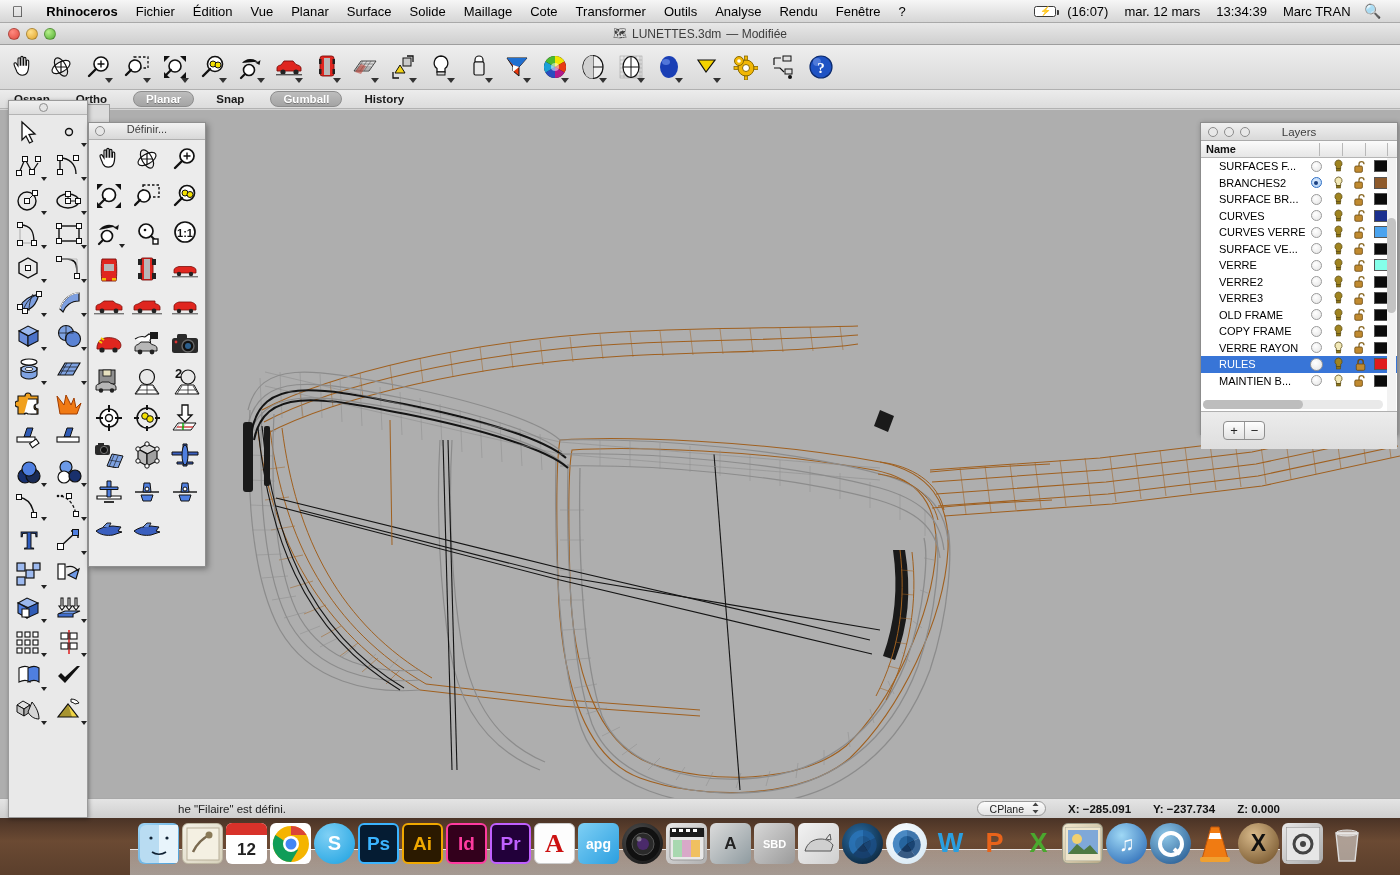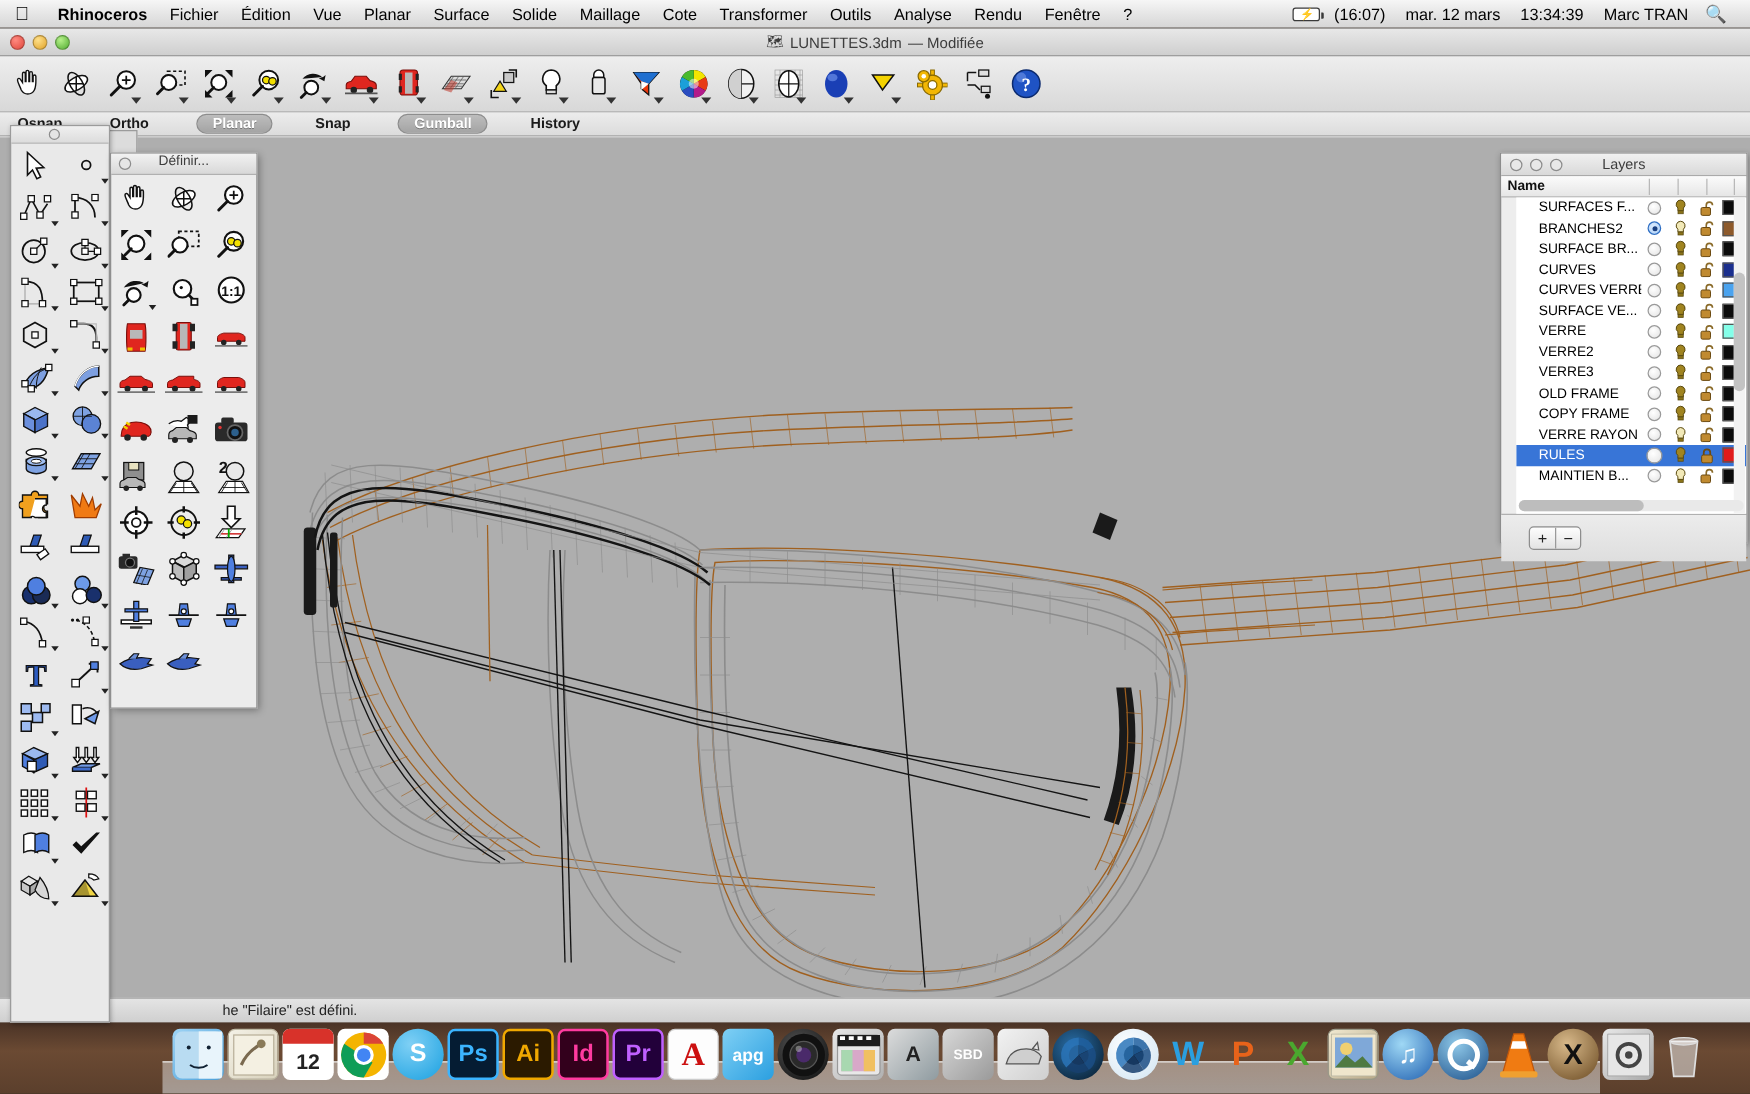--- a/index.html
+++ b/index.html
@@ -75,21 +75,21 @@
     position: absolute; right: 3px; bottom: 3px;
     width: 0; height: 0; border-left: 4px solid transparent;
     border-right: 4px solid transparent; border-top: 5px solid #333;
   }
 
   
   .optbar {
     height: 19px;
     background: linear-gradient(to bottom,#ececec,#dcdcdc);
     border-bottom: 1px solid #b2b2b2;
-    display: flex; align-items: center; gap: 12px;
+    display: flex; align-items: center; gap: 0px;
     font-size: 11.5px; color: #1a1a1a; font-weight: bold;
     padding-left: 14px;
   }
   .optbar .opt { padding: 0 26px 0 0; }
   .optbar .opt.pill {
     background: linear-gradient(to bottom,#bdbdbd,#a4a4a4);
     border: 1px solid #8d8d8d; border-radius: 9px;
     color: #fff; padding: 1px 12px; margin-right: 22px;
     text-shadow: 0 1px 0 rgba(0,0,0,.3);
   }
@@ -213,21 +213,21 @@
   }
   .colhdr {
     height: 17px; background: linear-gradient(to bottom,#fbfbfb,#e6e6e6);
     border-bottom: 1px solid #b5b5b5;
     display: flex; align-items: center;
     font-size: 11px; font-weight: bold; color: #111;
     padding-left: 5px; position: relative;
   }
   .colhdr .sep { position: absolute; top: 2px; width: 1px; height: 13px; background: #b8b8b8; }
   .layerlist {
-    position: relative; height: 253px; background: #fff; overflow: hidden; margin-left: 12px;
+    position: relative; height: 253px; background: #fff; overflow: hidden;
   }
   .lrow {
     height: 16.5px; display: flex; align-items: center;
     font-size: 11px; color: #000; position: relative;
   }
   .lrow.sel { background: #3875d7; color: #fff; }
   .lname { width: 104px; padding-left: 18px; white-space: nowrap; overflow: hidden; }
   .cellico { width: 22px; display: flex; align-items: center; justify-content: center; }
   .swatch { width: 17px; height: 12px; border: 1px solid #555; }
   .onoff {
@@ -773,20 +773,34 @@
               <path d="M265 276 L560 344"></path>
             <path d="M560 332 L880 358"></path>
               <path d="M560 344 L880 370"></path>
           </g>
         </g>
       </svg>
     </div>
 
     <div class="statusbar">
       <span class="cmdtext">he "Filaire" est défini.</span>
+      <span class="sright">
+        <span class="cplane-sel">
+          <span>CPlane</span>
+          <span>
+            <svg width="7" height="12" viewBox="0 0 7 12">
+                <path d="M3.5 0.5L6.5 4h-6z" fill="#444"></path>
+                <path d="M3.5 11.5L6.5 8h-6z" fill="#444"></path>
+              </svg>
+          </span>
+        </span>
+        <span class="coord">X: −285.091</span>
+        <span class="coord">Y: −237.734</span>
+        <span class="coord">Z: 0.000</span>
+      </span>
     </div>
 
   </div>
 
   <div class="ghosttab">e</div>
   <div class="ghostwin">
     <span style="position:absolute;left:7px;top:4px;width:11px;height:11px;border-radius:50%;border:1px solid #8c8c8c;background:#e6e6e6;"></span>
   </div>
 
   <div class="leftbar">

